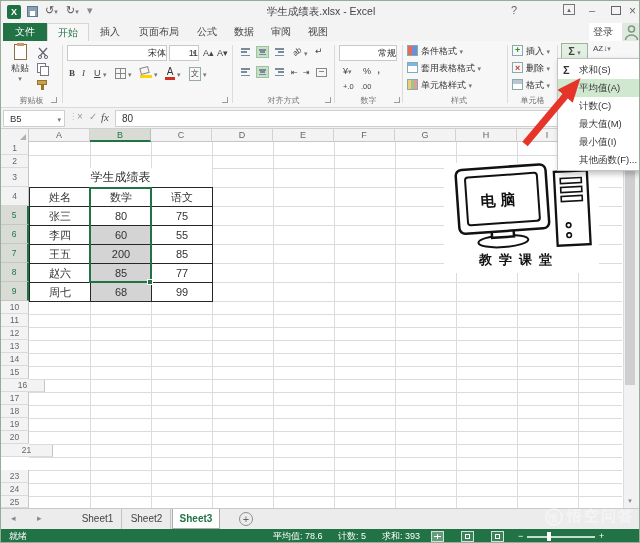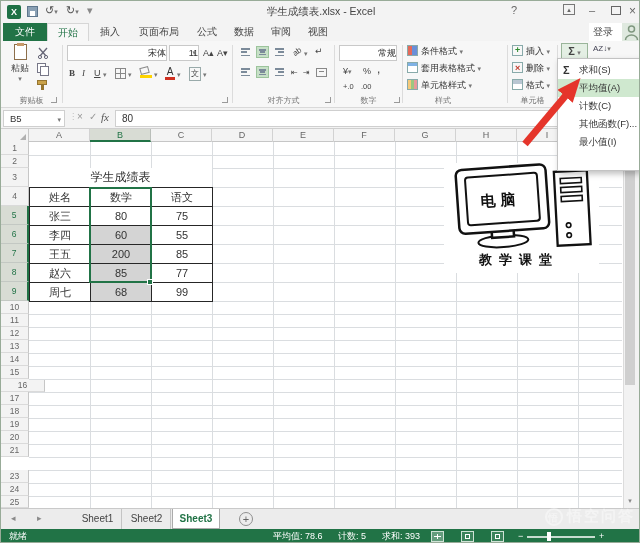--- a/index.html
+++ b/index.html
@@ -191,21 +191,21 @@
     <div class="mini" style="left:362px;top:24px;">%</div>
     <div class="mini" style="left:376px;top:22px;font-size:12px;">,</div>
     <div class="mini" style="left:342px;top:40px;font-size:7.5px;">+.0</div>
     <div class="mini" style="left:360px;top:40px;font-size:7.5px;">.00</div>
     <div class="glabel" style="left:334px;width:67px;">数字</div>
     <div class="launch" style="left:393px;"></div>
 
     <div class="sbtn" style="left:406px;top:3px;"><span class="sic" style="background:linear-gradient(90deg,#e46a5a 50%,#6a8fd8 50%);"></span><span>条件格式</span> <span class="dd">▾</span></div>
     <div class="sbtn" style="left:406px;top:20px;"><span class="sic" style="background:linear-gradient(#7fb2e5 33%,#fff 33%);"></span><span>套用表格格式</span> <span class="dd">▾</span></div>
     <div class="sbtn" style="left:406px;top:37px;"><span class="sic" style="background:linear-gradient(90deg,#f5c97a 33%,#9cc780 33% 66%,#e79a9a 66%);"></span><span>单元格样式</span> <span class="dd">▾</span></div>
-    <div class="glabel" style="left:390px;width:104px;">样式</div>
+    <div class="glabel" style="left:406px;width:104px;">样式</div>
 
     <div class="sbtn" style="left:511px;top:3px;"><span class="sic" style="border-color:#8aa;position:relative;"><span style="position:absolute;left:2px;top:-3px;color:#2e8b2e;font-weight:bold;font-size:9px;">+</span></span><span>插入</span> <span class="dd">▾</span></div>
     <div class="sbtn" style="left:511px;top:20px;"><span class="sic" style="position:relative;"><span style="position:absolute;left:2px;top:-2px;color:#c0392b;font-weight:bold;font-size:9px;">×</span></span><span>删除</span> <span class="dd">▾</span></div>
     <div class="sbtn" style="left:511px;top:37px;"><span class="sic" style="background:linear-gradient(#b9c6d2 40%,#fff 40%);"></span><span>格式</span> <span class="dd">▾</span></div>
     <div class="glabel" style="left:507px;width:49px;">单元格</div>
 
     <div class="abs" style="left:560px;top:2px;width:27px;height:16px;border:1px solid #9ab59a;background:#e4efe4;text-align:center;line-height:14px;"><b style="font-size:11px;">Σ</b> <span class="dd">▾</span></div>
     <div class="abs" style="left:592px;top:3px;font-size:8px;color:#445;"><span>AZ↓</span><span class="dd">▾</span></div>
   </div>
 
@@ -246,21 +246,21 @@
       <div style="position: absolute; left: 0px; top: 185px; width: 28px; height: 13px; text-align: center; font-size: 8.5px; line-height: 13px; background: rgb(243, 243, 243); color: rgb(102, 102, 102); border-right: 1px solid rgb(198, 198, 198); border-bottom: 1px solid rgb(218, 218, 218);">11</div>
       <div style="position: absolute; left: 0px; top: 198px; width: 28px; height: 13px; text-align: center; font-size: 8.5px; line-height: 13px; background: rgb(243, 243, 243); color: rgb(102, 102, 102); border-right: 1px solid rgb(198, 198, 198); border-bottom: 1px solid rgb(218, 218, 218);">12</div>
       <div style="position: absolute; left: 0px; top: 211px; width: 28px; height: 13px; text-align: center; font-size: 8.5px; line-height: 13px; background: rgb(243, 243, 243); color: rgb(102, 102, 102); border-right: 1px solid rgb(198, 198, 198); border-bottom: 1px solid rgb(218, 218, 218);">13</div>
       <div style="position: absolute; left: 0px; top: 224px; width: 28px; height: 13px; text-align: center; font-size: 8.5px; line-height: 13px; background: rgb(243, 243, 243); color: rgb(102, 102, 102); border-right: 1px solid rgb(198, 198, 198); border-bottom: 1px solid rgb(218, 218, 218);">14</div>
       <div style="position: absolute; left: 0px; top: 237px; width: 28px; height: 13px; text-align: center; font-size: 8.5px; line-height: 13px; background: rgb(243, 243, 243); color: rgb(102, 102, 102); border-right: 1px solid rgb(198, 198, 198); border-bottom: 1px solid rgb(218, 218, 218);">15</div>
       <div style="position: absolute; left: 0px; top: 250px; width: 44px; height: 13px; text-align: center; font-size: 8.5px; line-height: 13px; background: rgb(243, 243, 243); color: rgb(102, 102, 102); border-right: 1px solid rgb(198, 198, 198); border-bottom: 1px solid rgb(218, 218, 218);">16</div>
       <div style="position: absolute; left: 0px; top: 263px; width: 28px; height: 13px; text-align: center; font-size: 8.5px; line-height: 13px; background: rgb(243, 243, 243); color: rgb(102, 102, 102); border-right: 1px solid rgb(198, 198, 198); border-bottom: 1px solid rgb(218, 218, 218);">17</div>
       <div style="position: absolute; left: 0px; top: 276px; width: 28px; height: 13px; text-align: center; font-size: 8.5px; line-height: 13px; background: rgb(243, 243, 243); color: rgb(102, 102, 102); border-right: 1px solid rgb(198, 198, 198); border-bottom: 1px solid rgb(218, 218, 218);">18</div>
       <div style="position: absolute; left: 0px; top: 289px; width: 28px; height: 13px; text-align: center; font-size: 8.5px; line-height: 13px; background: rgb(243, 243, 243); color: rgb(102, 102, 102); border-right: 1px solid rgb(198, 198, 198); border-bottom: 1px solid rgb(218, 218, 218);">19</div>
       <div style="position: absolute; left: 0px; top: 302px; width: 28px; height: 13px; text-align: center; font-size: 8.5px; line-height: 13px; background: rgb(243, 243, 243); color: rgb(102, 102, 102); border-right: 1px solid rgb(198, 198, 198); border-bottom: 1px solid rgb(218, 218, 218);">20</div>
-      <div style="position: absolute; left: 0px; top: 315px; width: 28px; height: 13px; text-align: center; font-size: 8.5px; line-height: 13px; background: rgb(243, 243, 243); color: rgb(102, 102, 102); border-right: 1px solid rgb(198, 198, 198); border-bottom: 1px solid rgb(218, 218, 218);">21</div>
+      <div style="position: absolute; left: 0px; top: 315px; width: 52px; height: 13px; text-align: center; font-size: 8.5px; line-height: 13px; background: rgb(243, 243, 243); color: rgb(102, 102, 102); border-right: 1px solid rgb(198, 198, 198); border-bottom: 1px solid rgb(218, 218, 218);">21</div>
       <div style="position: absolute; left: 0px; top: 328px; width: 28px; height: 13px; text-align: center; font-size: 8.5px; line-height: 13px; background: rgb(243, 243, 243); color: rgb(102, 102, 102); border-right: 1px solid rgb(198, 198, 198); border-bottom: 1px solid rgb(218, 218, 218); margin-top: 32px;">22</div>
       <div style="position: absolute; left: 0px; top: 341px; width: 28px; height: 13px; text-align: center; font-size: 8.5px; line-height: 13px; background: rgb(243, 243, 243); color: rgb(102, 102, 102); border-right: 1px solid rgb(198, 198, 198); border-bottom: 1px solid rgb(218, 218, 218);">23</div>
       <div style="position: absolute; left: 0px; top: 354px; width: 28px; height: 13px; text-align: center; font-size: 8.5px; line-height: 13px; background: rgb(243, 243, 243); color: rgb(102, 102, 102); border-right: 1px solid rgb(198, 198, 198); border-bottom: 1px solid rgb(218, 218, 218);">24</div>
       <div style="position: absolute; left: 0px; top: 367px; width: 28px; height: 12px; text-align: center; font-size: 8.5px; line-height: 12px; background: rgb(243, 243, 243); color: rgb(102, 102, 102); border-right: 1px solid rgb(198, 198, 198); border-bottom: 1px solid rgb(218, 218, 218);">25</div>
       <div style="position: absolute; left: 89px; top: 13px; width: 1px; height: 366px; background: rgb(218, 221, 224);"></div>
       <div style="position: absolute; left: 150px; top: 13px; width: 1px; height: 366px; background: rgb(218, 221, 224);"></div>
       <div style="position: absolute; left: 211px; top: 13px; width: 1px; height: 366px; background: rgb(218, 221, 224);"></div>
       <div style="position: absolute; left: 272px; top: 13px; width: 1px; height: 366px; background: rgb(218, 221, 224);"></div>
       <div style="position: absolute; left: 333px; top: 13px; width: 1px; height: 366px; background: rgb(218, 221, 224);"></div>
       <div style="position: absolute; left: 394px; top: 13px; width: 1px; height: 366px; background: rgb(218, 221, 224);"></div>
@@ -337,22 +337,23 @@
         <circle cx="124" cy="72" r="2.3" stroke-width="1.6"></circle>
       </g>
     </svg>
     <div class="cap">教学课堂</div>
   </div>
 
   <div id="summenu">
       <div class="mitem"><span class="mic">Σ</span><span>求和(S)</span></div>
       <div class="mitem" style="background: rgb(207, 232, 207);"><span>平均值(A)</span></div>
       <div class="mitem"><span>计数(C)</span></div>
+      <div class="mitem"><span>最大值(M)</span></div>
+      <div class="mitem"><span>最小值(I)</span></div>
       <div class="mitem"><span>其他函数(F)...</span></div>
-      <div class="mitem"><span>最小值(I)</span></div>
     </div>
 
   <svg class="abs" style="left:500px;top:55px;z-index:30;pointer-events:none;" width="105" height="105">
     <defs>
       <marker id="ah" orient="auto" markerUnits="userSpaceOnUse" markerWidth="24" markerHeight="20" refX="3" refY="10">
         <path d="M0,0 L24,10 L0,20 z" fill="#e5352b"></path>
       </marker>
     </defs>
     <line x1="24" y1="88" x2="66" y2="38" stroke="#e5352b" stroke-width="7" marker-end="url(#ah)"></line>
   </svg>

